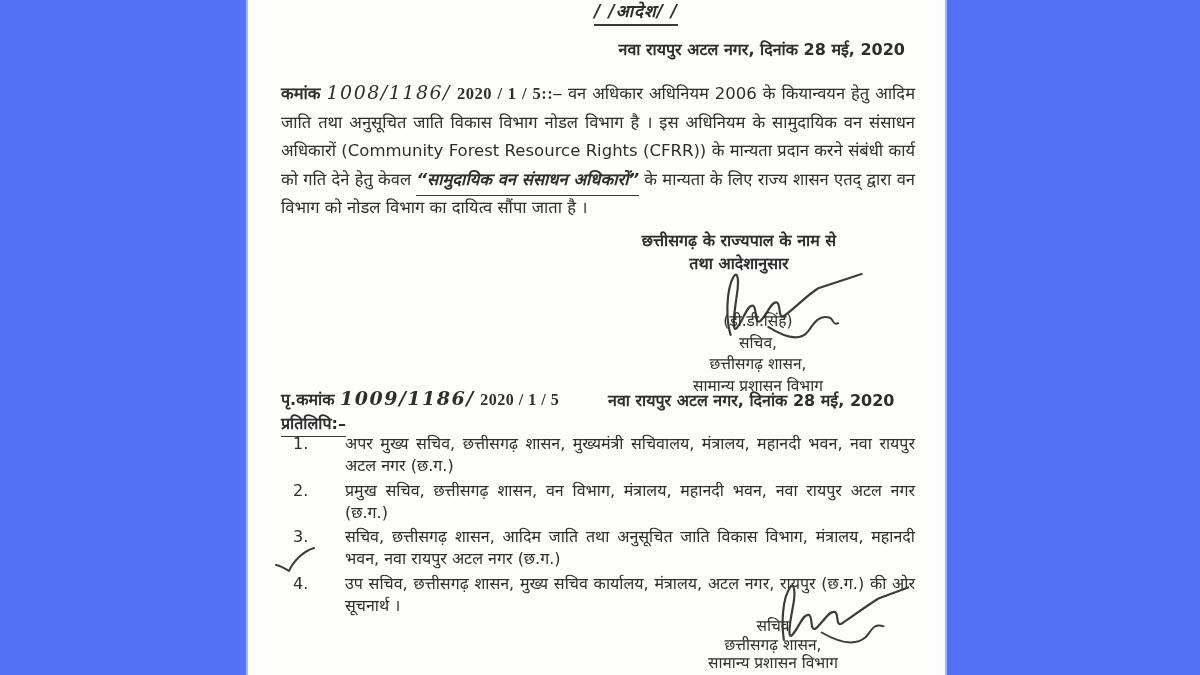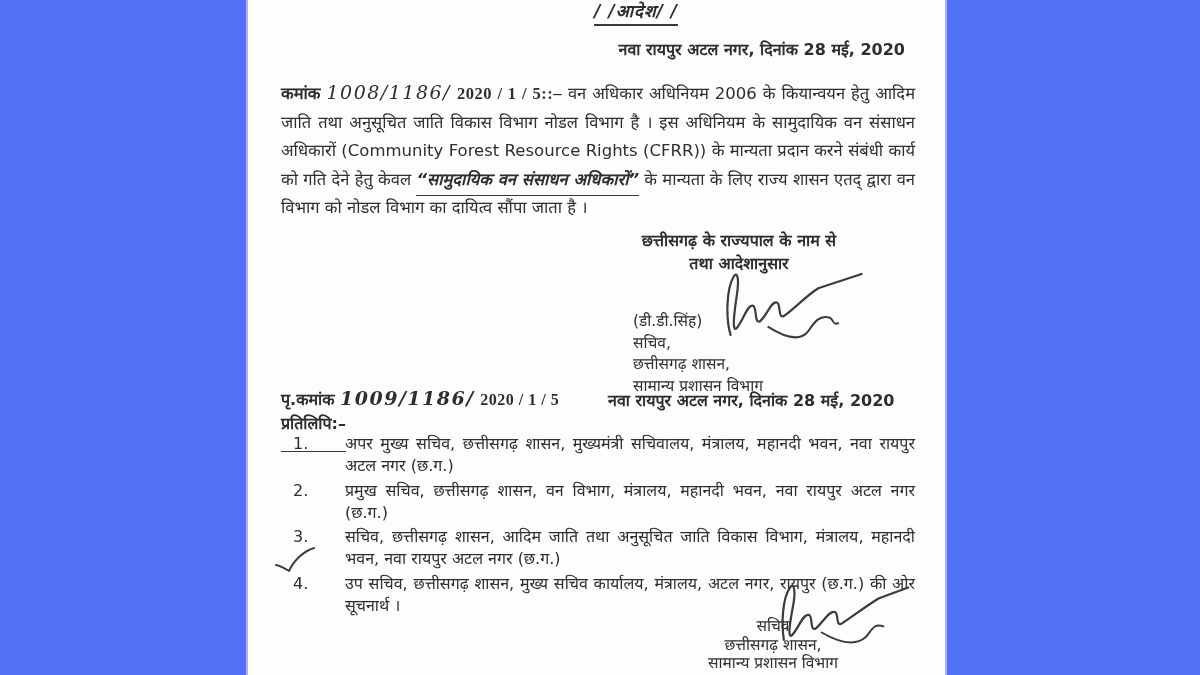--- a/index.html
+++ b/index.html
@@ -61,34 +61,34 @@
     line-height:23px;
   }
   .sig-svg { overflow:visible; }
   .sig-svg path {
     fill:none; stroke:#3c3c3c;
     stroke-linecap:round; stroke-linejoin:round;
   }
   .sig1 { left:448px; top:268px; width:180px; height:70px; transform:rotate(-3deg); }
   .signatory-block {
     left:385px; top:311px; width:250px;
-    text-align:left;
+    text-align:center;
     font-size:15.5px; line-height:21.5px;
   }
   .endorsement {
     left:33px; top:387px; width:640px;
     font-size:16px; font-weight:bold;
     white-space:nowrap;
   }
   .endorsement .place-date { position:absolute; left:327px; top:2px; }
   .copies-label {
     left:33px; top:412px;
     font-size:16px; font-weight:bold;
     border-bottom:1.6px solid #3a3a3a;
-    padding-bottom:17px;
+    padding-bottom:2px;
   }
   .copy-list { left:45px; top:433px; width:622px; }
   .copy-item { display:flex; margin-bottom:2.5px; }
   .copy-num {
     width:52px; flex:0 0 52px;
     font-size:16px; line-height:22px;
   }
   .copy-text {
     flex:1;
     font-size:16px; line-height:22px;

